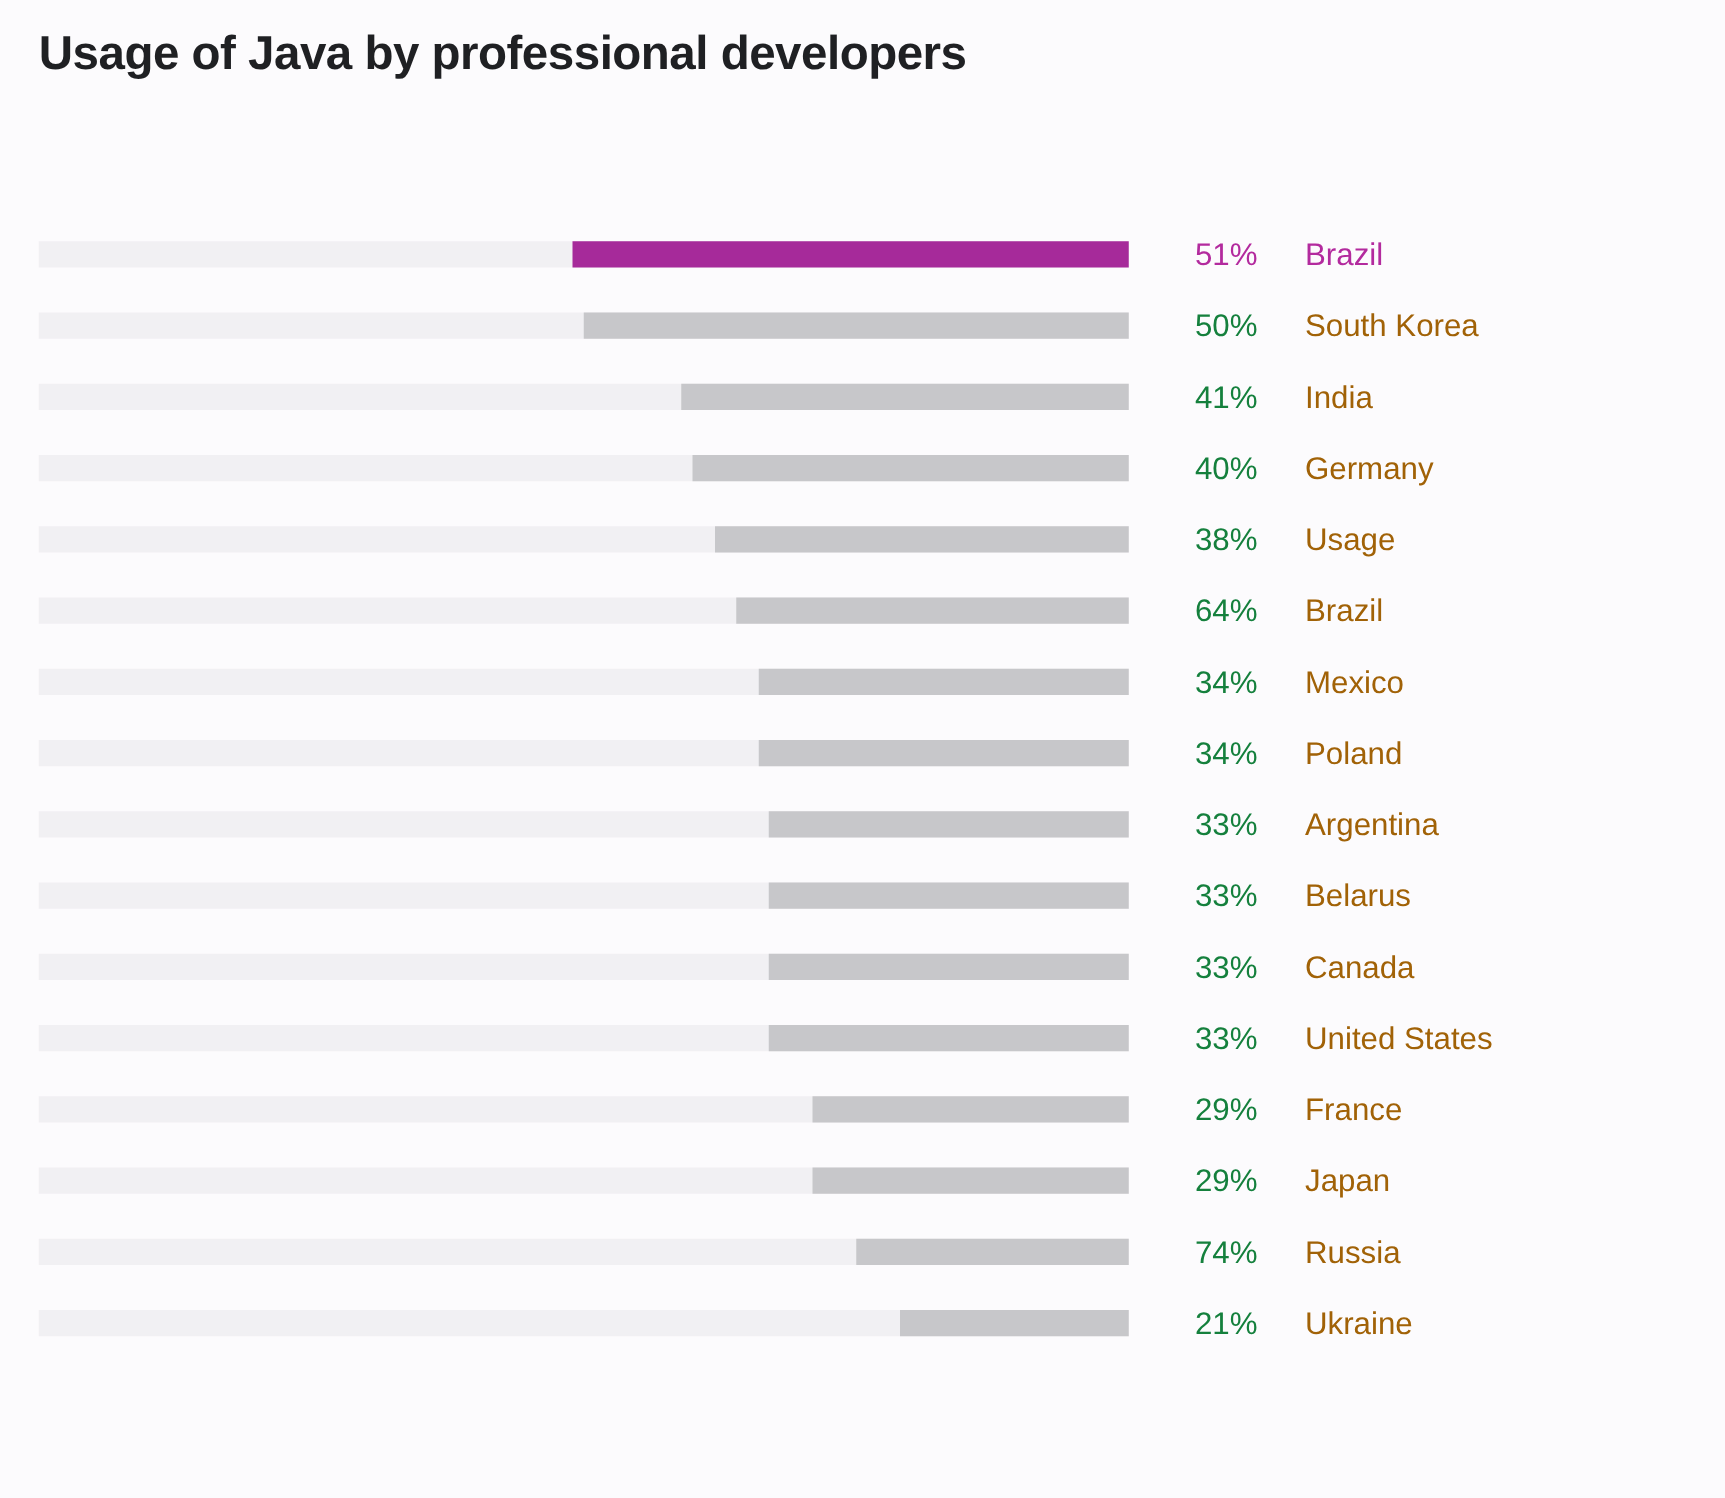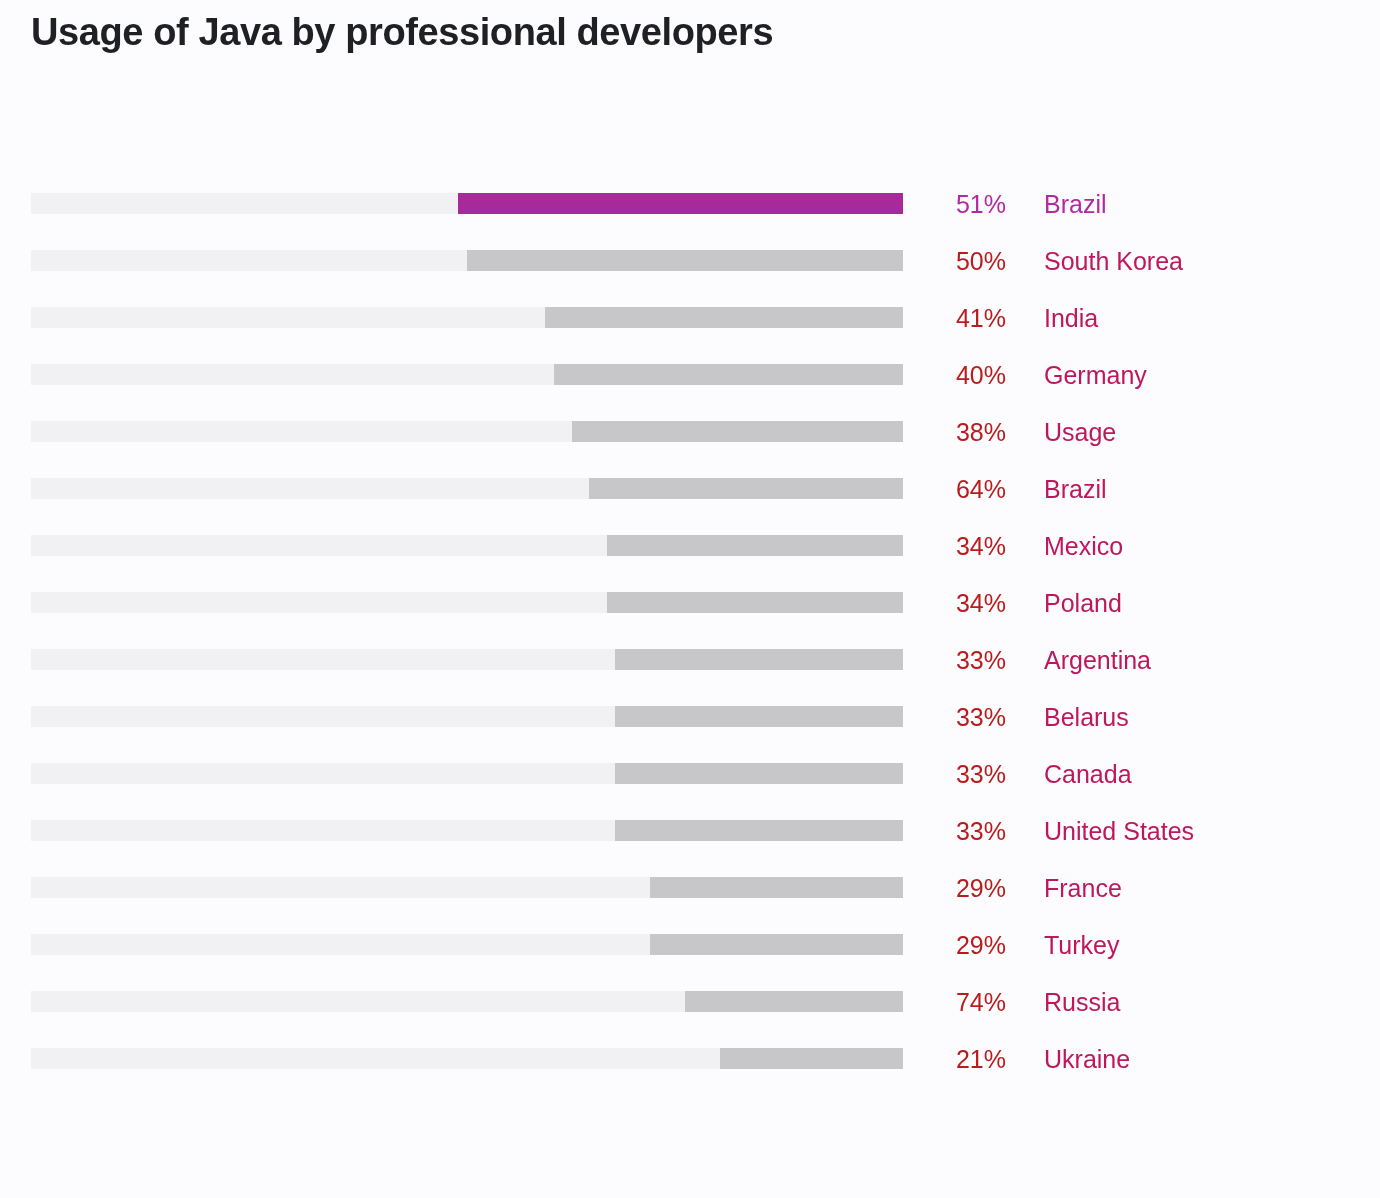--- a/index.html
+++ b/index.html
@@ -16,21 +16,21 @@
   }
   #chart-root {
     position: relative;
     width: 1380px;
     height: 1198px;
     overflow: hidden;
   }
   #chart-title {
     position: absolute;
     left: 31px;
-    top: 10px;
+    top: 21px;
     font-size: 38px;
     font-weight: bold;
     letter-spacing: -0.4px;
     color: #1f2023;
     white-space: nowrap;
     line-height: 1.2;
   }
   #rows {
     position: absolute;
     left: 0;
@@ -60,30 +60,30 @@
   .row.highlight .bar-fill {
     background: #a62a9a;
   }
   .value-label {
     position: absolute;
     left: 930px;
     top: 8px;
     width: 76px;
     text-align: right;
     font-size: 25px;
-    color: #b91c1c;
+    color: #15803d;
     letter-spacing: 0px;
     line-height: 26px;
   }
   .name-label {
     position: absolute;
     left: 1044px;
     top: 8px;
     font-size: 25px;
-    color: #be185d;
+    color: #a16207;
     white-space: nowrap;
     line-height: 26px;
   }
   .row.highlight .value-label,
   .row.highlight .name-label {
     color: #b32a9e;
   }
 </style>
 </head>
 <body>
@@ -182,21 +182,21 @@
           <div class="bar-fill" style="width: 29%;"></div>
         </div>
         <div class="value-label">29%</div>
         <div class="name-label">France</div>
       </div>
       <div class="row">
         <div class="bar-track">
           <div class="bar-fill" style="width: 29%;"></div>
         </div>
         <div class="value-label">29%</div>
-        <div class="name-label">Turkey</div>
+        <div class="name-label">Japan</div>
       </div>
       <div class="row">
         <div class="bar-track">
           <div class="bar-fill" style="width: 25%;"></div>
         </div>
         <div class="value-label">74%</div>
         <div class="name-label">Russia</div>
       </div>
       <div class="row">
         <div class="bar-track">

